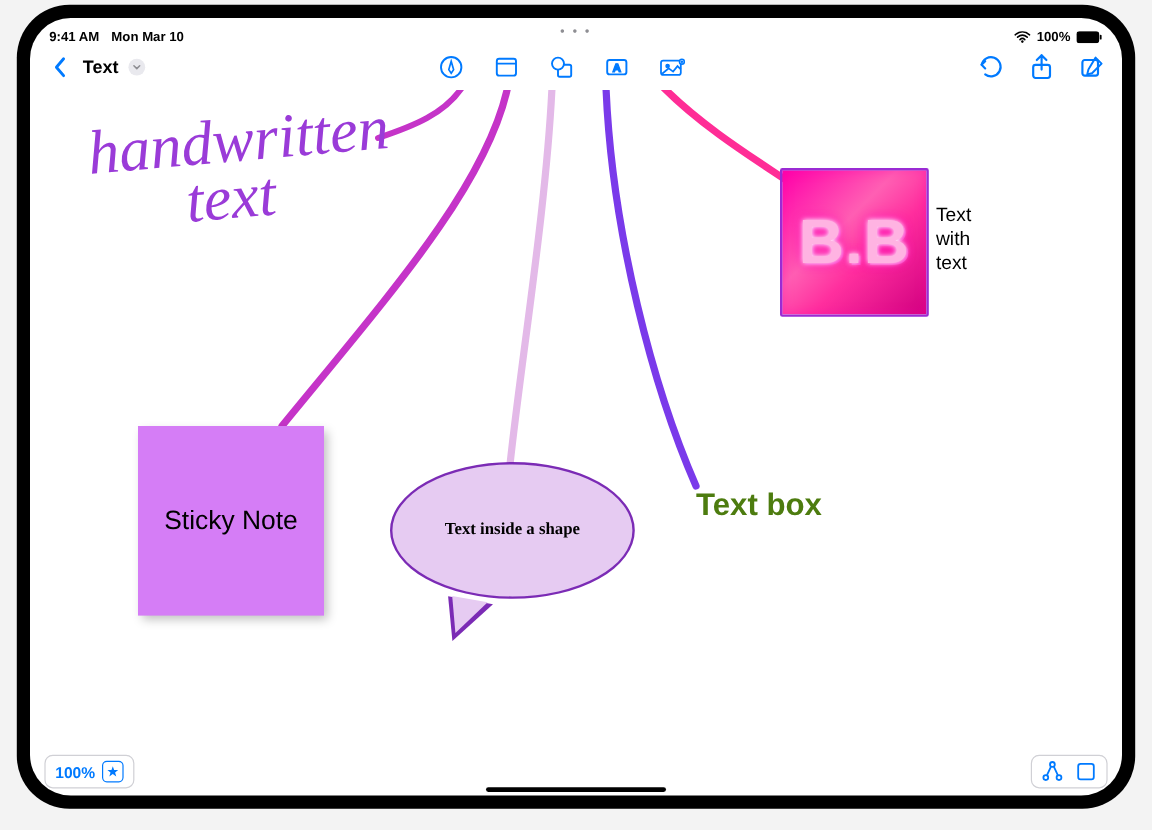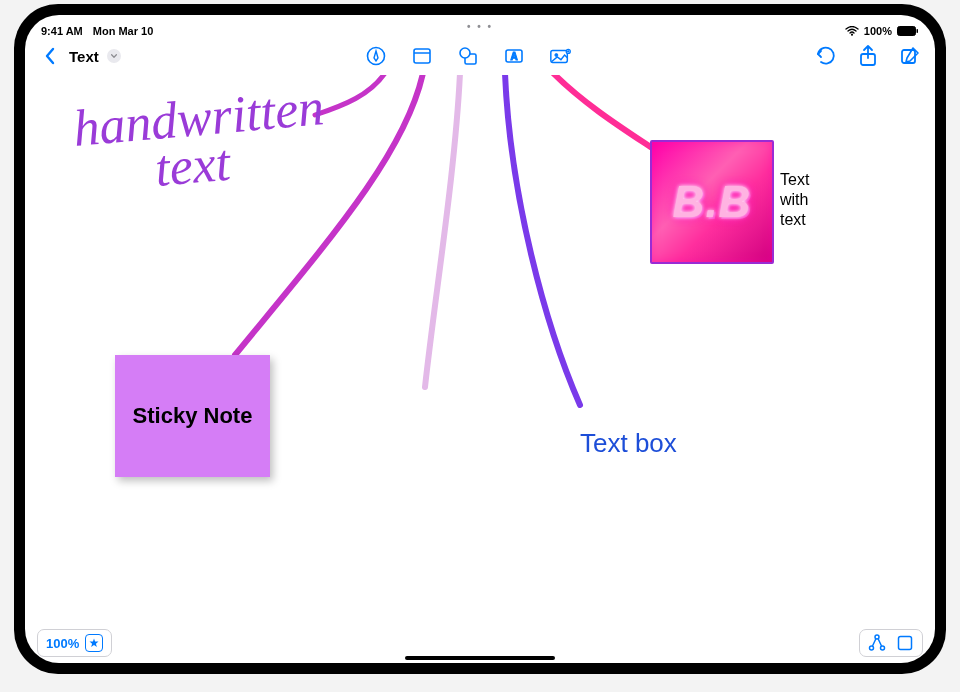--- a/index.html
+++ b/index.html
@@ -65,24 +65,24 @@
 
   .handwritten{
     position:absolute;left:50px;top:20px;
     font-family:"Brush Script MT","Segoe Script",cursive;
     white-space:pre;
     font-size:52px;line-height:0.9;color:var(--purple2);
     transform:rotate(-5deg);font-style:italic;font-weight:500;
   }
 
   .sticky{
-    position:absolute;left:90px;top:280px;width:155px;height:122px;
+    position:absolute;left:90px;top:280px;width:155px;height:158px;
     background:var(--sticky);box-shadow:3px 4px 8px rgba(0,0,0,0.25);
     display:flex;align-items:center;justify-content:center;
-    font-size:22px;font-weight:700;text-align:center;line-height:1.2;color:#000;
+    font-size:22px;font-weight:400;text-align:center;line-height:1.2;color:#000;
   }
 
   .speech{
     position:absolute;left:300px;top:310px;width:200px;height:125px;
   }
   .speech .bubble{
     width:200px;height:110px;border-radius:50%;
     background:var(--speech-fill);border:2.5px solid #7b2bb5;
     display:flex;align-items:center;justify-content:center;
     font-family:"Comic Sans MS","Marker Felt",cursive;font-weight:600;
@@ -96,33 +96,33 @@
   }
   .speech .tail-fill{
     position:absolute;left:49px;bottom:-19px;width:0;height:0;
     border-left:8px solid transparent;border-right:22px solid transparent;
     border-top:30px solid var(--speech-fill);
     transform:rotate(10deg);
   }
 
   .text-box{
     position:absolute;left:555px;top:330px;
-    font-size:26px;font-weight:400;color:#1d4ed8;margin-top:23px;
+    font-size:26px;font-weight:700;color:#4d7c0f;
   }
 
   .neon-img{
     position:absolute;left:625px;top:65px;width:120px;height:120px;
     background:linear-gradient(135deg,#ff00aa,#ff5fb3 40%,#ff2f9e 60%,#d10080);
     border:2px solid #9a2bd4;border-radius:2px;
     display:flex;align-items:center;justify-content:center;
     box-shadow:0 0 10px rgba(255,0,170,0.4) inset;
   }
   .neon-text{
-    font-family:"Arial Black","Impact",sans-serif;font-style:italic;font-weight:900;
-    font-size:44px;color:#ffb3e2;
+    font-family:"Arial Black","Impact",sans-serif;font-weight:900;
+    font-size:52px;color:#ffb3e2;
     text-shadow:0 0 4px #fff,0 0 8px #ff4dd2,0 0 12px #ff00a5,2px 2px 0 #ff4dd2;
     letter-spacing:1px;
   }
   .image-label{
     position:absolute;left:755px;top:95px;font-size:16px;line-height:1.25;color:#000;
     white-space:pre;
   }
 
   
   .bottom{
@@ -264,20 +264,27 @@
         <path d="M528 -2 C 560 30, 600 55, 630 75" stroke="#ff2d96" stroke-width="6" fill="none" stroke-linecap="round"></path>
       </svg>
 
       <div class="handwritten">handwritten
       text</div>
 
       <div class="sticky">
         <span>Sticky Note</span>
       </div>
 
+      <div class="speech">
+        <div class="bubble">
+          <span>Text inside a shape</span>
+        </div>
+        <div class="tail"></div>
+        <div class="tail-fill"></div>
+      </div>
 
       <div class="text-box">
         <span>Text box</span>
       </div>
 
       <div class="neon-img">
         <span class="neon-text">B.B</span>
       </div>
       <div class="image-label">Text
 with

